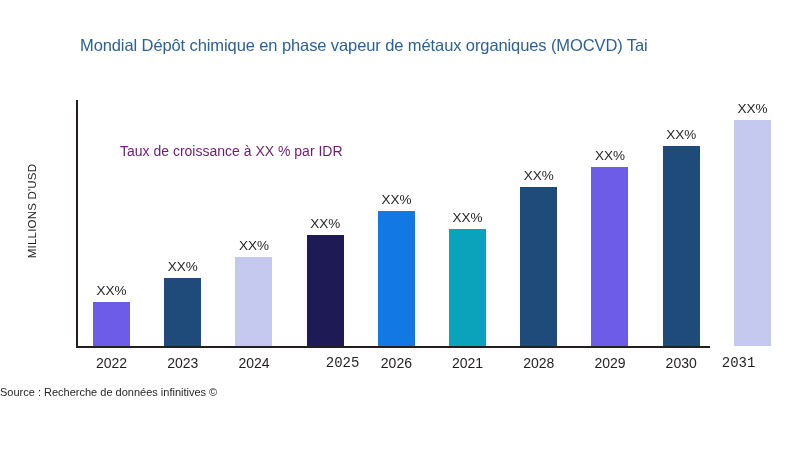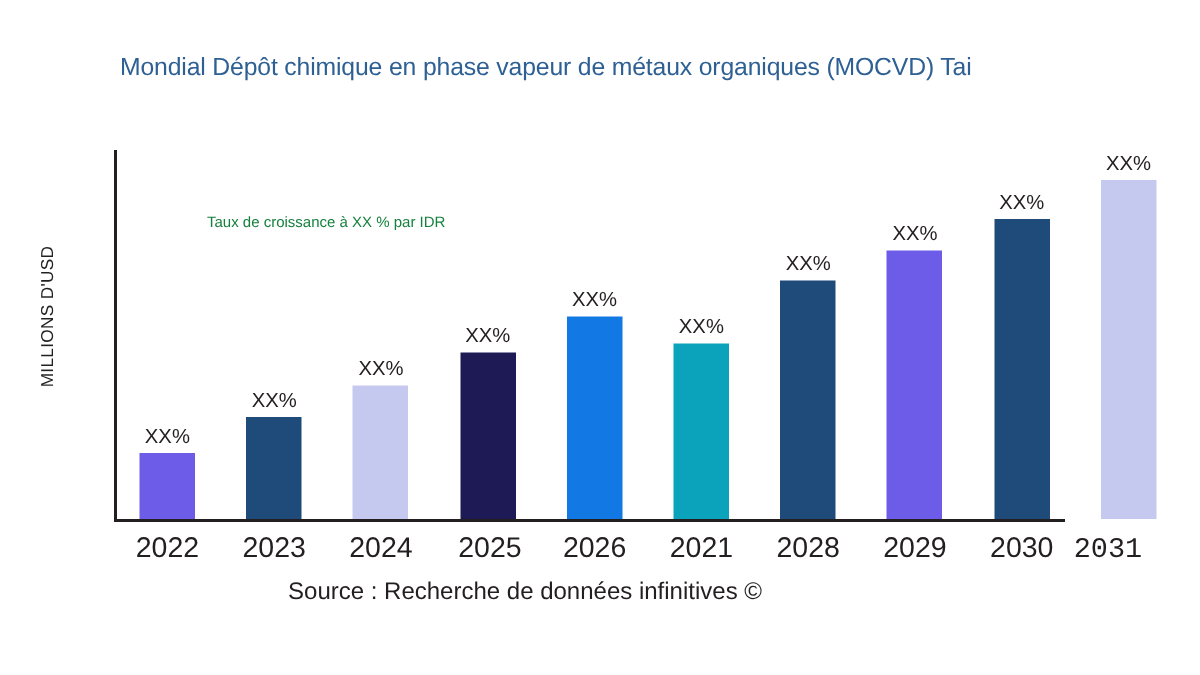--- a/index.html
+++ b/index.html
@@ -67,24 +67,24 @@
     left: 0;
     bottom: 0;
     width: 634px;
     height: 2px;
     background: #231f20;
   }
 
   
   .growth-note {
     position: absolute;
-    left: 62px;
+    left: 44px;
     top: 43px;
-    font-size: 10px;
-    color: #15803d;
+    font-size: 14px;
+    color: #701a75;
     white-space: nowrap;
   }
 
   
   .bars {
     position: absolute;
     left: 0;
     bottom: 2px;
     width: 712px;
     height: 246px;
@@ -119,32 +119,31 @@
     left: 76px;
     top: 355px;
     width: 712px;
     height: 22px;
   }
   .x-label {
     position: absolute;
     top: 0;
     width: 71.2px;
     text-align: center;
-    font-size: 19px;
+    font-size: 14px;
     color: #231f20;
   }
 
   
   .source {
     position: absolute;
     left: 0;
     top: 386px;
     width: 700px;
-    text-align: center;
-    font-size: 16px;
+    font-size: 11px;
     color: #231f20;
   }
 </style>
 </head>
 <body>
 
 <div class="canvas">
 
   <div class="chart-title">Mondial Dépôt chimique en phase vapeur de métaux organiques (MOCVD) Tai</div>
 
@@ -197,21 +196,21 @@
           <div class="bar" title="2031" style="height: 226.161px; background: rgb(197, 201, 239);"></div>
           <div class="bar-value" style="bottom: 230.161px;">XX%</div>
         </div>
       </div>
   </div>
 
   <div class="x-labels">
       <div class="x-label" style="left: 0px; width: 71.2px;">2022</div>
       <div class="x-label" style="left: 71.2px; width: 71.2px;">2023</div>
       <div class="x-label" style="left: 142.4px; width: 71.2px;">2024</div>
-      <div class="x-label" style="left: 215px; width: 71.2px;">2025</div>
+      <div class="x-label" style="left: 231px; width: 71.2px; font-family: Liberation Mono, monospace;">2025</div>
       <div class="x-label" style="left: 284.8px; width: 71.2px;">2026</div>
       <div class="x-label" style="left: 356px; width: 71.2px;">2021</div>
       <div class="x-label" style="left: 427.2px; width: 71.2px;">2028</div>
       <div class="x-label" style="left: 498.4px; width: 71.2px; text-align: center;">2029</div>
       <div class="x-label" style="left: 569.6px; width: 71.2px;">2030</div>
       <div class="x-label" style="left: 627px; width: 71.2px; font-family: Liberation Mono, monospace;">2031</div>
     </div>
 
   <div class="source">Source : Recherche de données infinitives ©</div>
 

